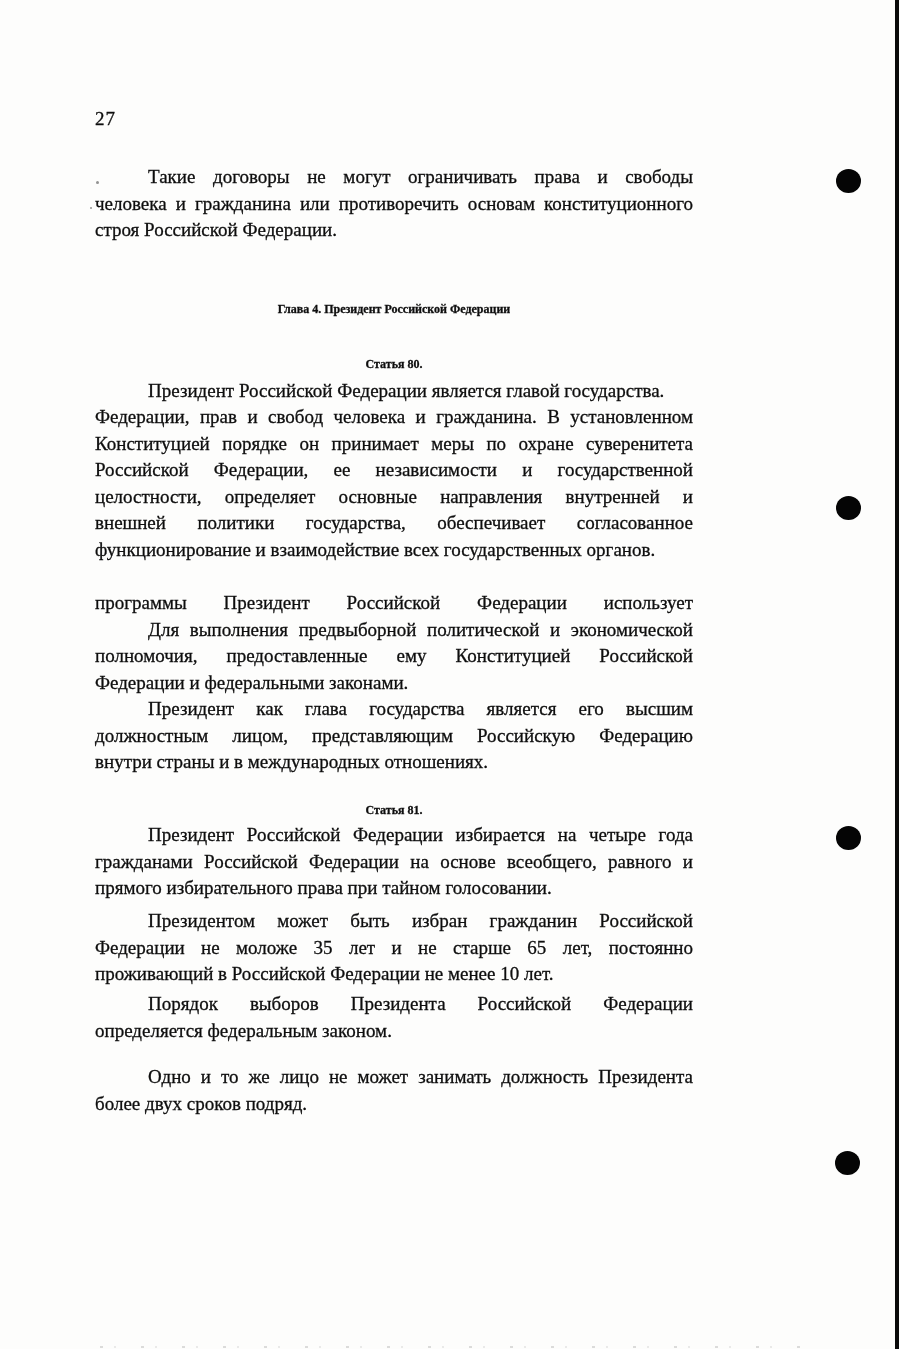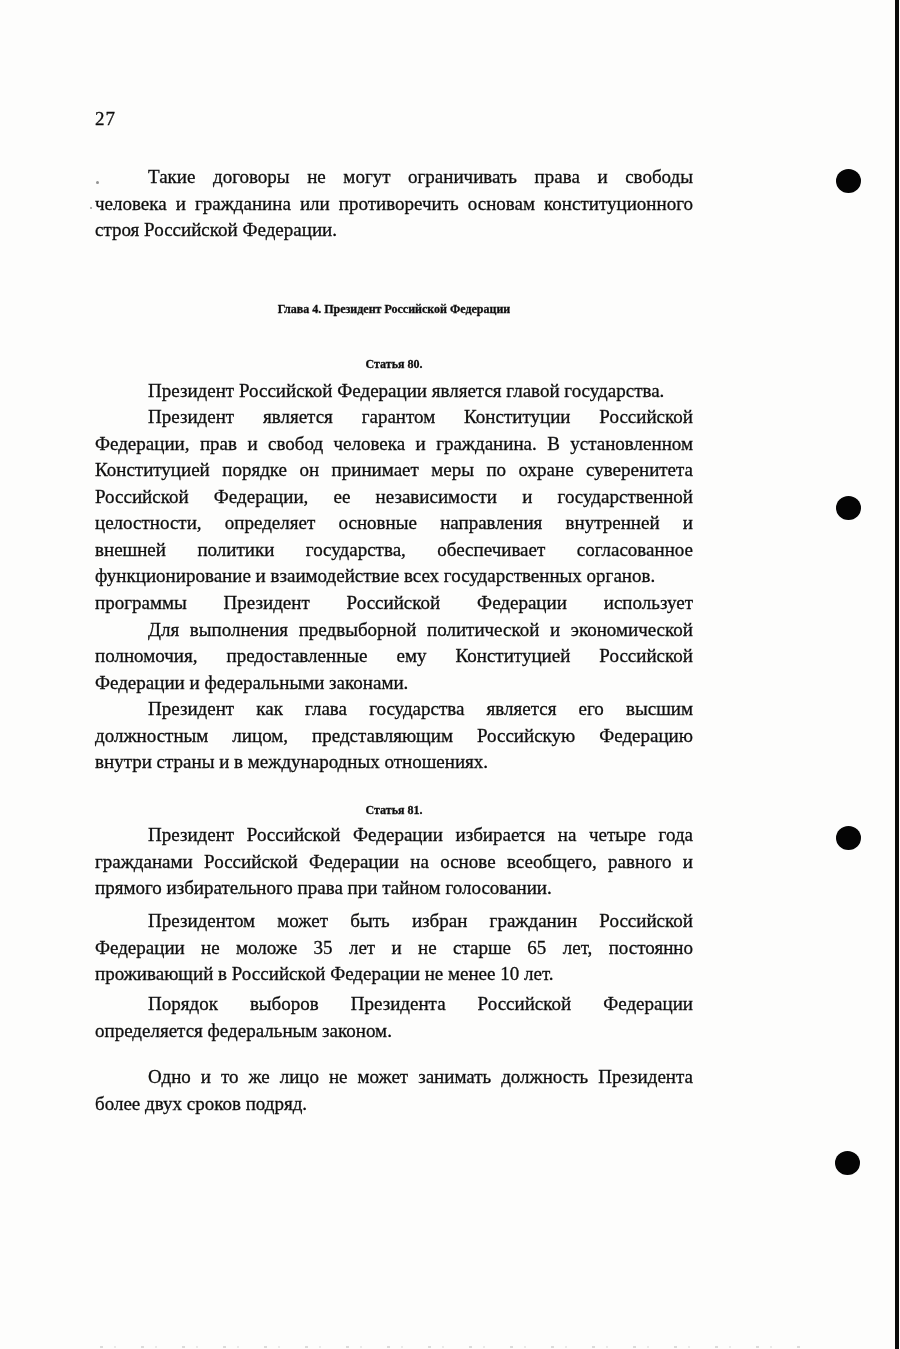--- a/index.html
+++ b/index.html
@@ -77,21 +77,20 @@
         <div class="line first">Такие договоры не могут ограничивать права и свободы</div>
         <div class="line">человека и гражданина или противоречить основам конституционного</div>
         <div class="line last">строя Российской Федерации.</div>
       </div>
       <div class="block heading" style="top: 296px;">Глава 4. Президент Российской Федерации</div>
       <div class="block heading" style="top: 351px;">Статья 80.</div>
       <div class="block paragraph" style="top: 378px;">
         <div class="line first last">Президент Российской Федерации является главой государства.</div>
       </div>
       <div class="block paragraph" style="top: 404px;">
-        <div class="line first">Президент является гарантом Конституции Российской</div>
         <div class="line">Федерации, прав и свобод человека и гражданина. В установленном</div>
         <div class="line">Конституцией порядке он принимает меры по охране суверенитета</div>
         <div class="line">Российской Федерации, ее независимости и государственной</div>
         <div class="line">целостности, определяет основные направления внутренней и</div>
         <div class="line">внешней политики государства, обеспечивает согласованное</div>
         <div class="line last">функционирование и взаимодействие всех государственных органов.</div>
       </div>
       <div class="block paragraph" style="top: 590px;">
         <div class="line">программы Президент Российской Федерации использует</div>
         <div class="line first">Для выполнения предвыборной политической и экономической</div>

